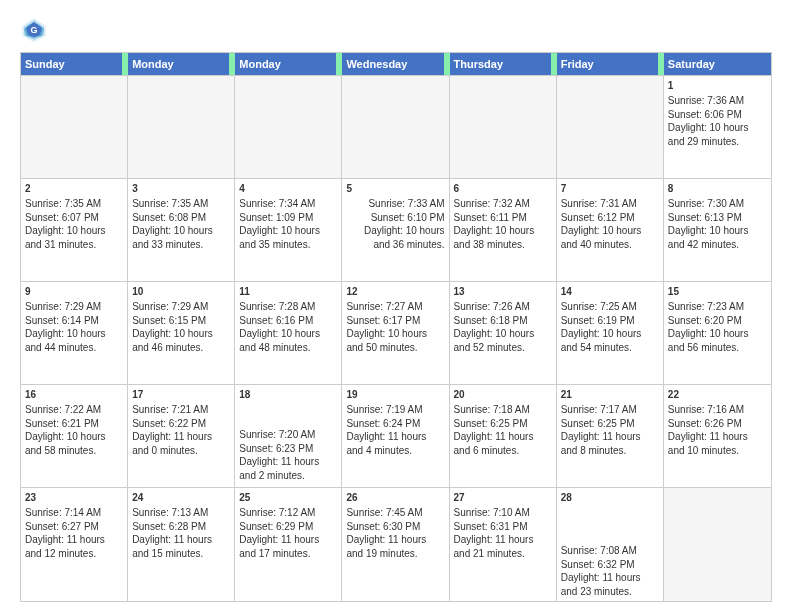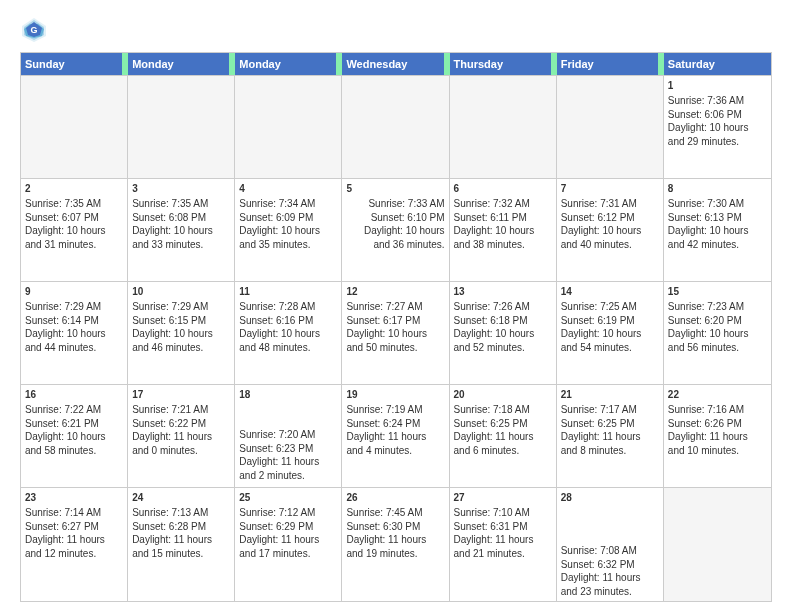--- a/index.html
+++ b/index.html
@@ -177,21 +177,21 @@
           <div class="cal-cell">
             <span class="cal-day-num">3</span>
             <div class="day-info" style="white-space: pre-line;">Sunrise: 7:35 AM
 Sunset: 6:08 PM
 Daylight: 10 hours
 and 33 minutes.</div>
           </div>
           <div class="cal-cell">
             <span class="cal-day-num">4</span>
             <div class="day-info" style="white-space: pre-line;">Sunrise: 7:34 AM
-Sunset: 6:09 PM
+Sunset: 1:09 PM
 Daylight: 10 hours
 and 35 minutes.</div>
           </div>
           <div class="cal-cell">
             <span class="cal-day-num">5</span>
             <div class="day-info" style="white-space: pre-line; text-align: right;">Sunrise: 7:33 AM
 Sunset: 6:10 PM
 Daylight: 10 hours
 and 36 minutes.</div>
           </div>

